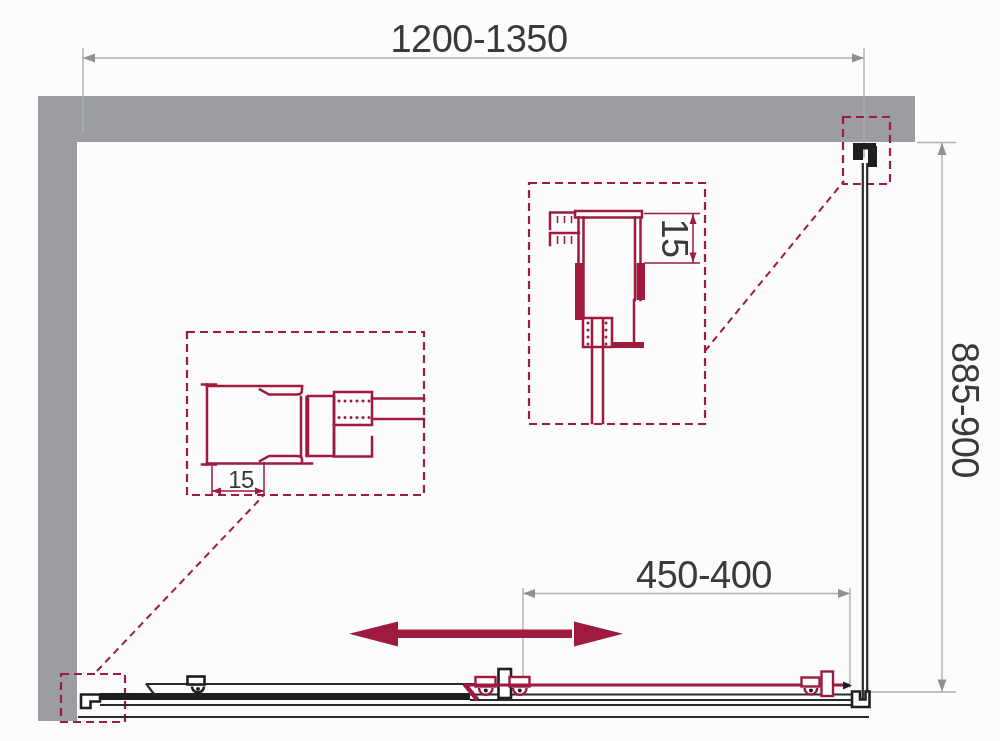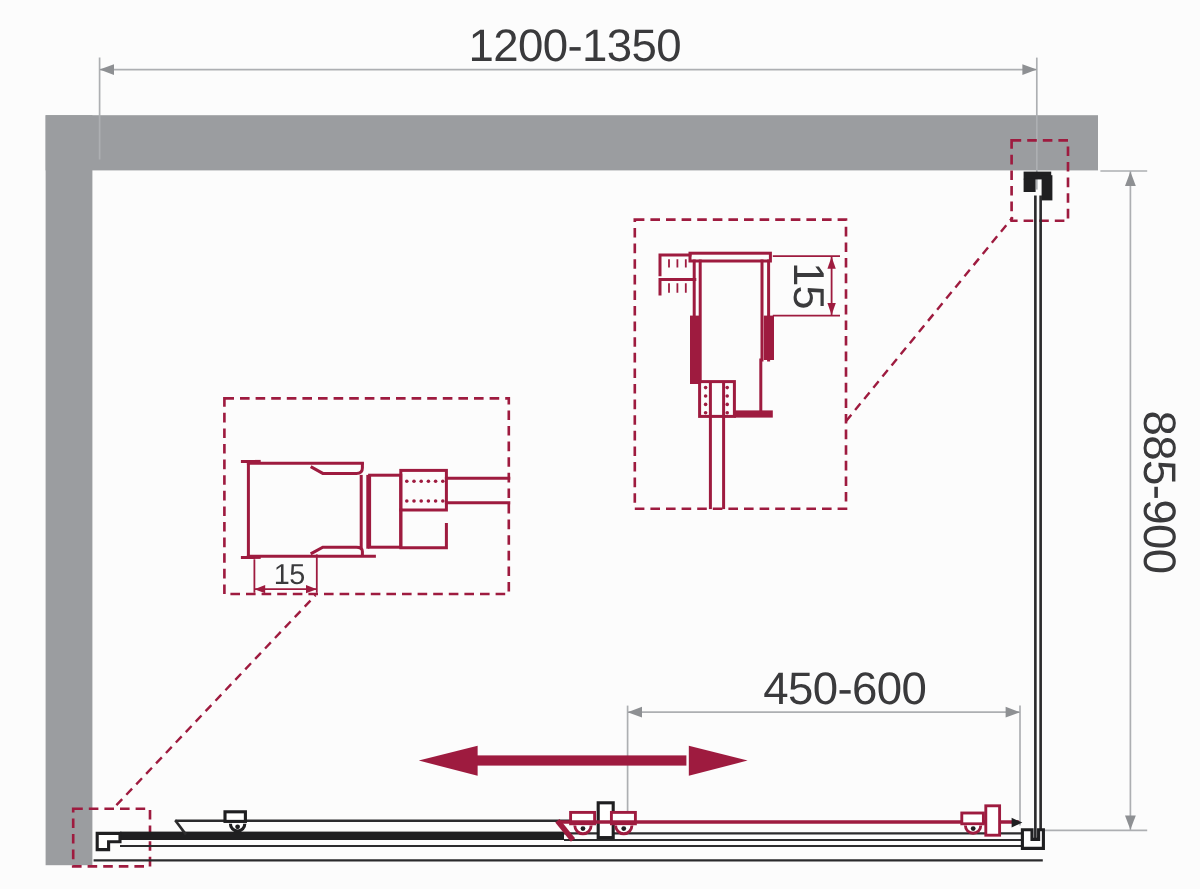--- a/index.html
+++ b/index.html
@@ -222,19 +222,19 @@
     <path class="hwfill" d="M831,681.5 L840,685.5 L831,689.5 Z"></path>
 
     <path class="hw" d="M840,691.5 H848 V699.5 H853.5 V691.5 H857.5 V707 H840 Z"></path>
   </g>
 </svg>
 
 <div class="dim-text fs-big" style="left:376px;top:20px;width:182px;">1200-1350</div>
 
 <div class="dim-text fs-big rot90" style="left:878px;top:391px;width:150px;height:38px;">885-900</div>
 
-<div class="dim-text fs-big" style="left:617px;top:556px;width:150px;">450-600</div>
+<div class="dim-text fs-big" style="left:617px;top:556px;width:150px;">450-400</div>
 
 <div class="dim-text fs-small" style="left:204px;top:468px;width:50px;">15</div>
 
 <div class="dim-text fs-mid rot90" style="left:632px;top:220px;width:60px;height:36px;">15</div>
 
 </div>
 
 </body></html>

